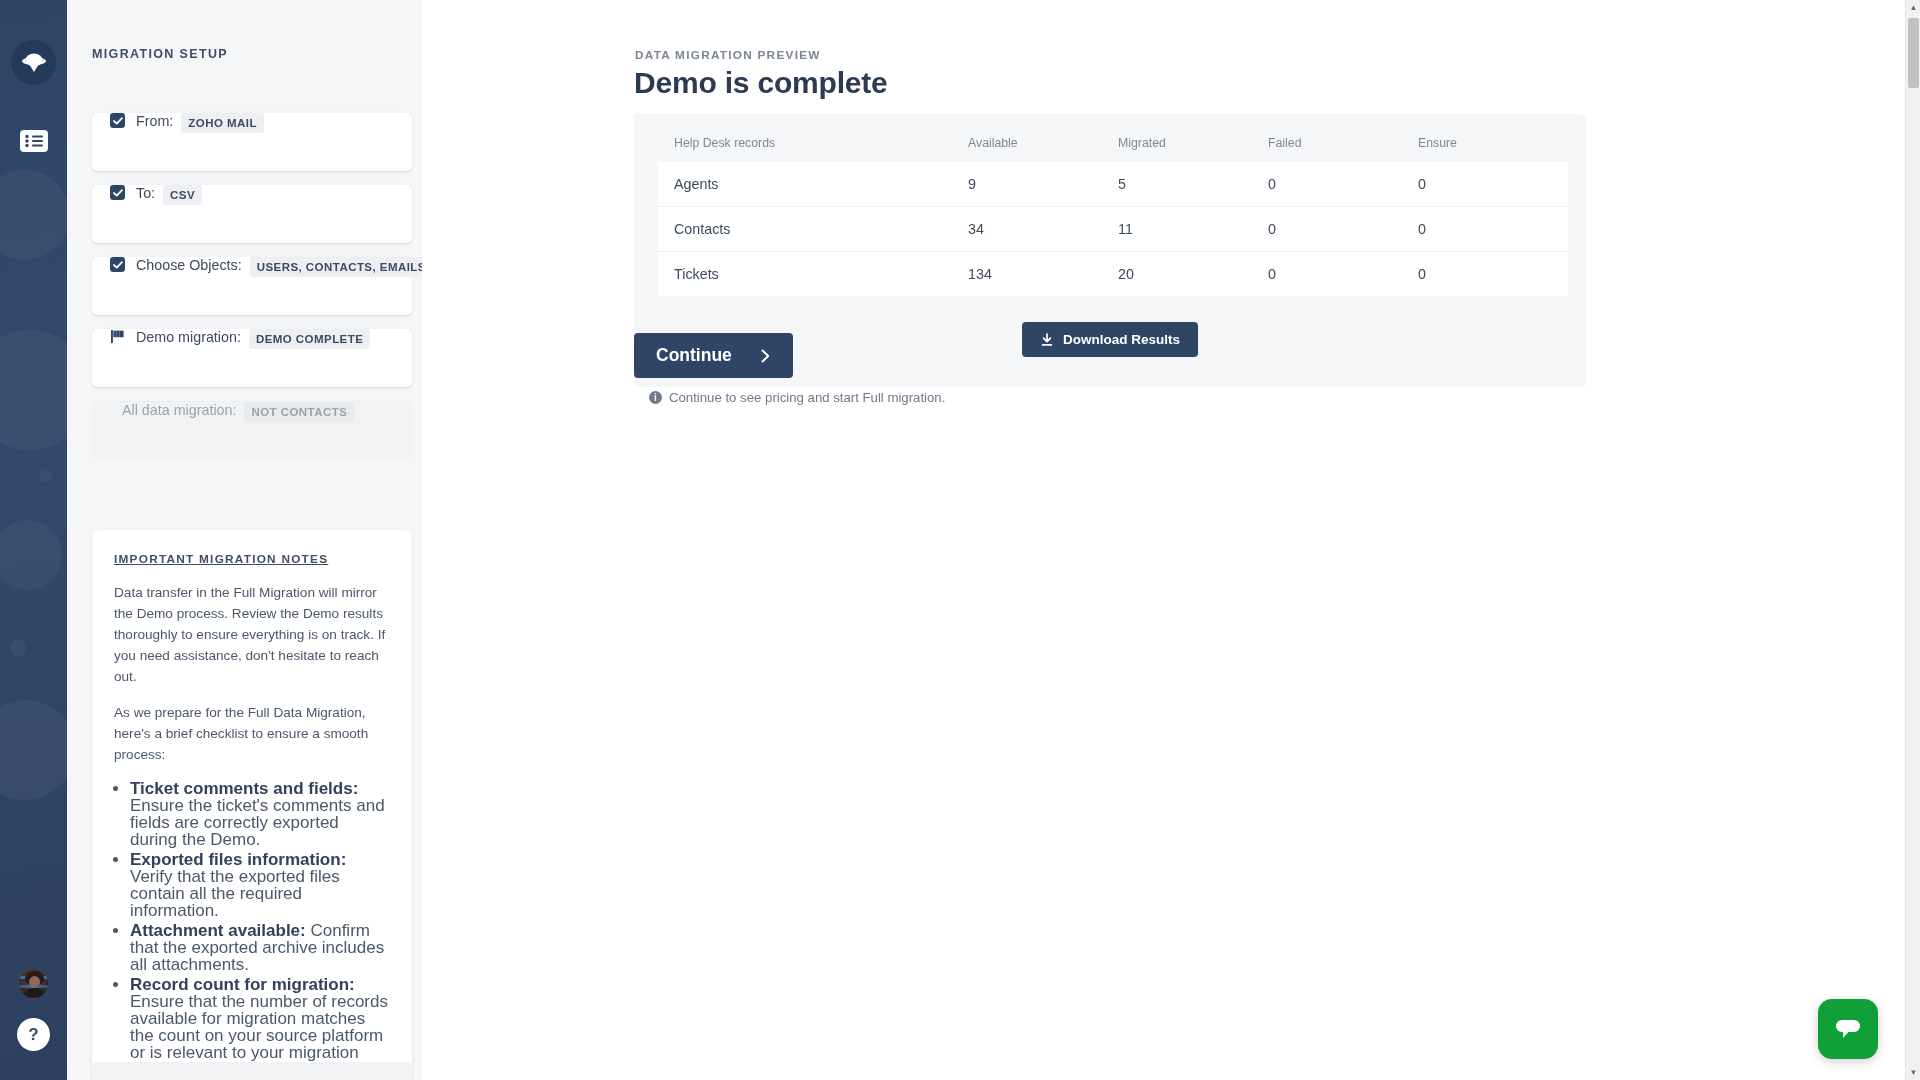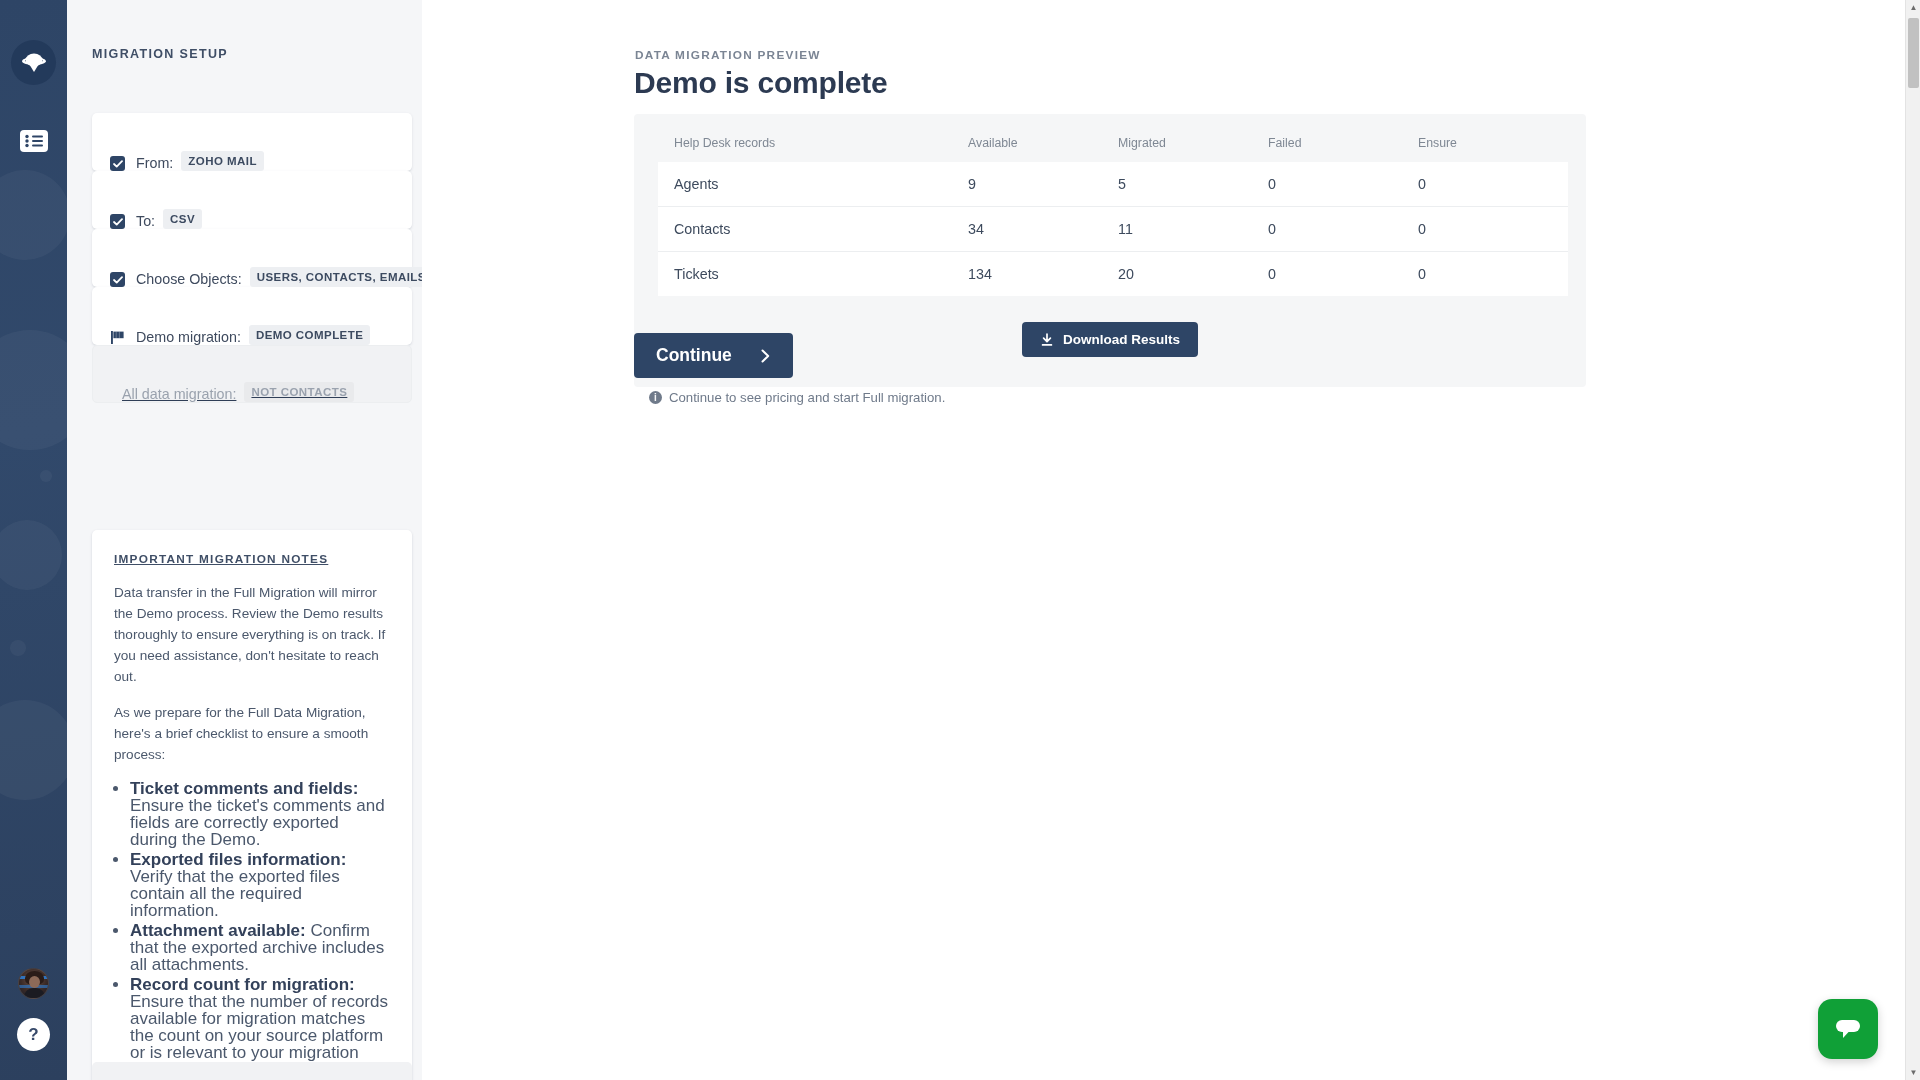--- a/index.html
+++ b/index.html
@@ -54,22 +54,22 @@
   }
   .sidebar-title {
     position: absolute; left: 25px; top: 47px;
     font-size: 12.5px; font-weight: 700; letter-spacing: 1.35px;
     color: #3f4e66; text-transform: uppercase;
   }
   .steps { position: absolute; left: 25px; top: 113px; width: 320px; }
   .step-card {
     background: #ffffff; border-radius: 5px;
     box-shadow: 0 1px 3px rgba(38,50,70,0.11), 0 1px 1px rgba(38,50,70,0.05);
-    height: 58px; display: flex; align-items: flex-end;
-    padding: 0 0 0 18px; 
+    height: 58px; display: flex; align-items: flex-start;
+    padding: 0 0 0 18px; margin-bottom: 14px;
     cursor: pointer;
   }
   .step-card.muted {
     background: #f1f2f4; box-shadow: none; cursor: default;
     border: 1px solid #eceef0;
   }
   .cbox {
     width: 15px; height: 15px; border-radius: 3px; background: #2e4566;
     display: inline-flex; align-items: center; justify-content: center;
     flex: 0 0 auto; margin-right: 11px;
@@ -271,21 +271,21 @@
           <svg width="15" height="15" viewBox="0 0 15 15">
             <rect x="1" y="1" width="1.9" height="13" fill="#2e4566"></rect>
             <path d="M3.4 1.6 H13.6 V8.2 H3.4 Z" fill="#2e4566"></path>
             <path d="M6.2 1.6 v6.6 M9.4 1.6 v6.6" stroke="#ffffff" stroke-width="0.8" opacity="0.35"></path>
           </svg>
         </span>
         <span class="step-label">Demo migration:</span>
         <span class="pill">DEMO COMPLETE</span>
       </div>
 
-      <div class="step-card muted" style="padding-left:29px;text-decoration:underline;">
+      <div class="step-card muted" style="padding-left:29px;">
         <span class="step-label dim">All data migration:</span>
         <span class="pill dim">NOT CONTACTS</span>
       </div>
 
     </div>
   </div>
 
   <div class="notes-card">
     <div class="notes-title">IMPORTANT MIGRATION NOTES</div>
     <p>Data transfer in the Full Migration will mirror the Demo process. Review the Demo results thoroughly to ensure everything is on track. If you need assistance, don't hesitate to reach out.</p>

